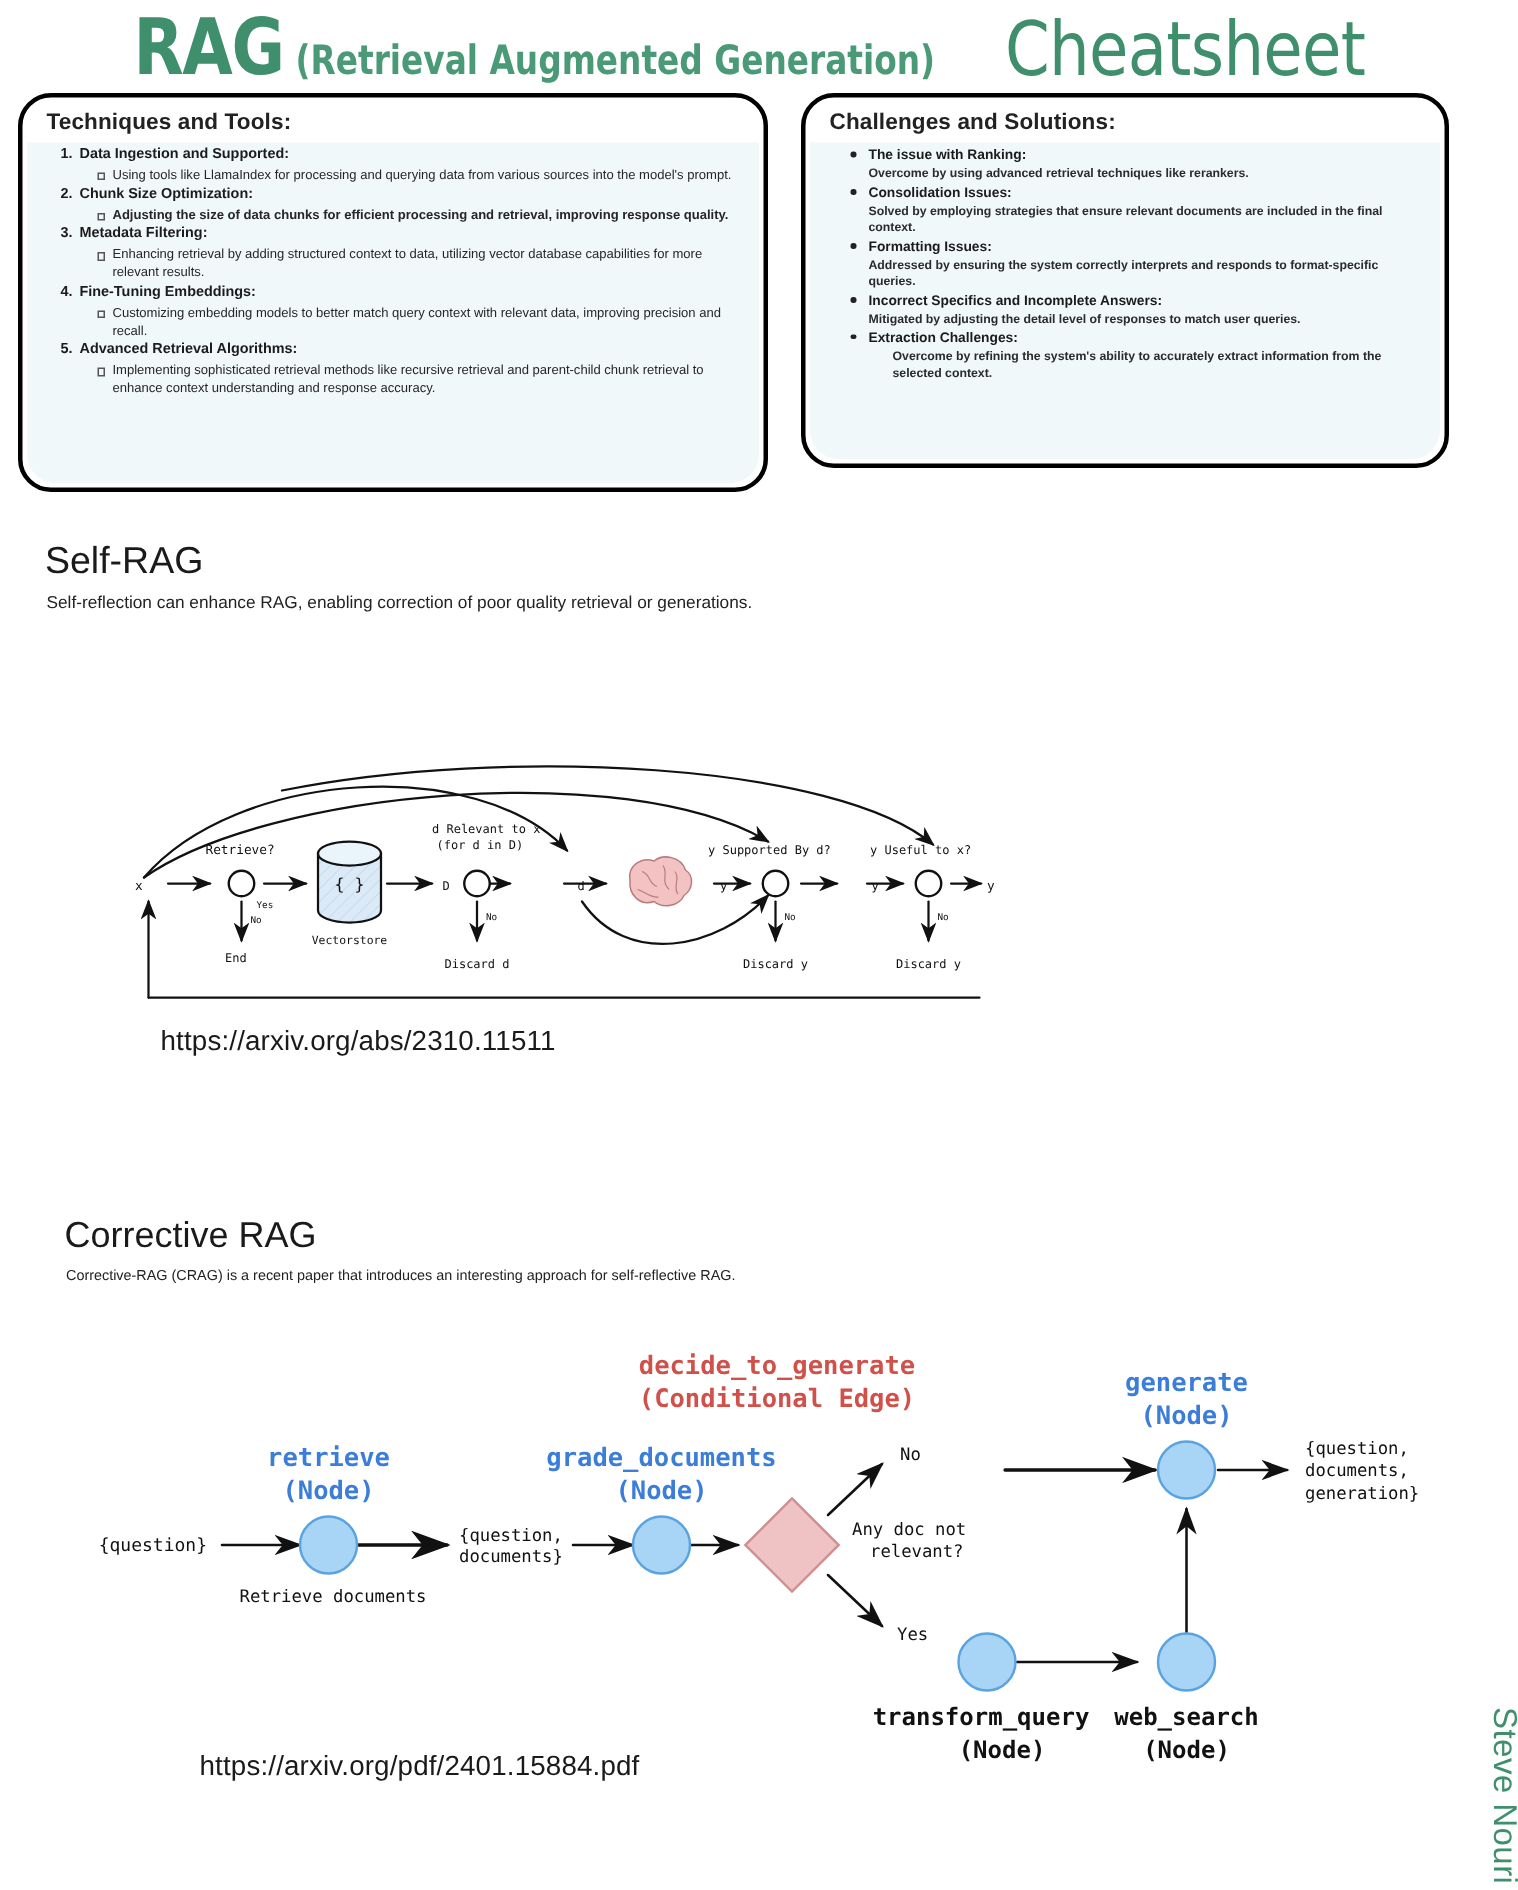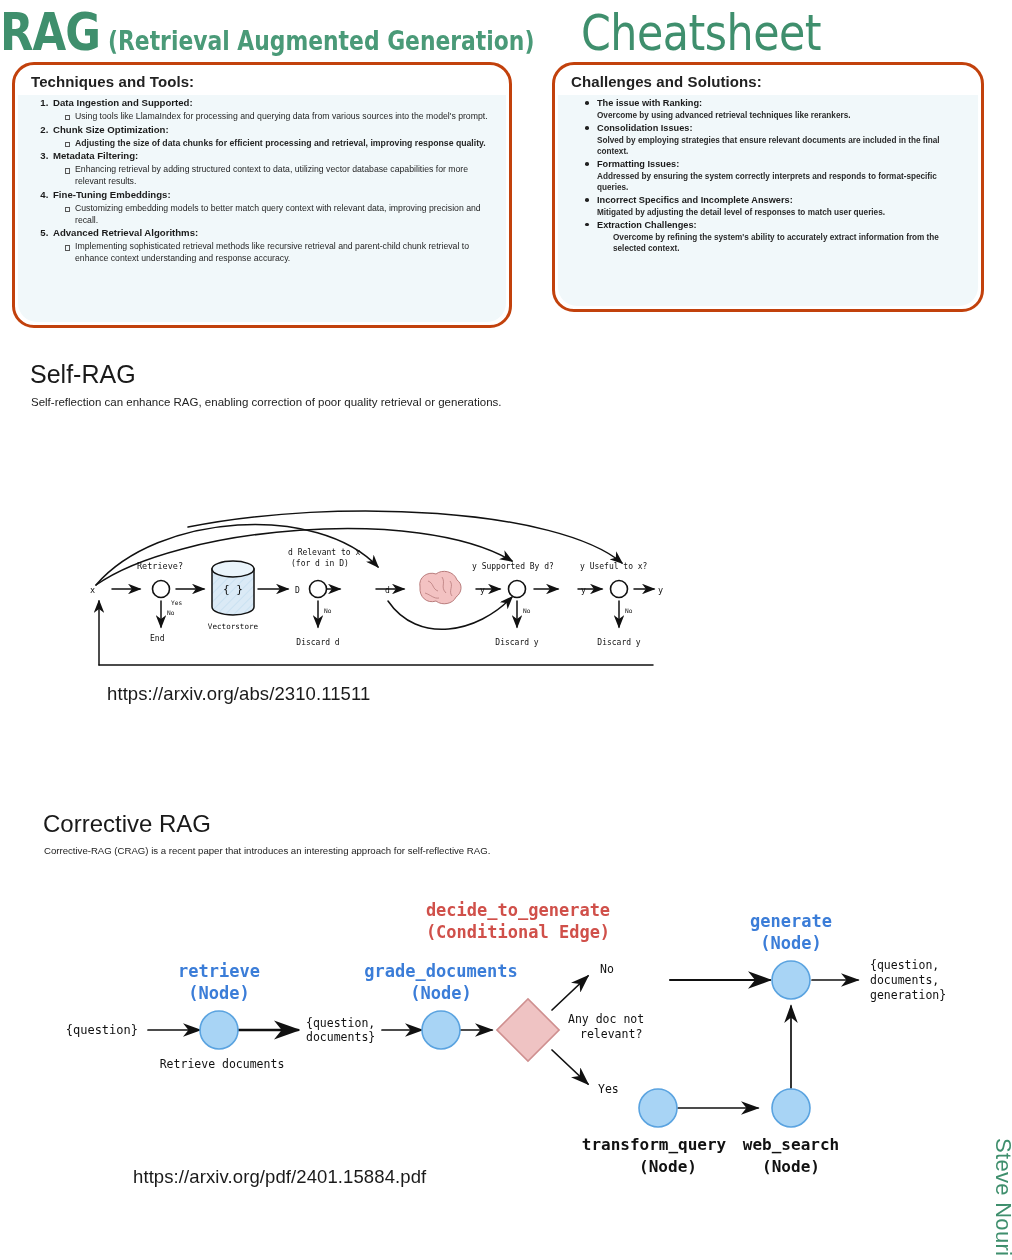--- a/index.html
+++ b/index.html
@@ -5,21 +5,21 @@
 <style>
   html,body{margin:0;padding:0;background:#ffffff;}
   body{
     width:1012px;height:1260px;position:relative;overflow:hidden;
     font-family:"Liberation Sans","DejaVu Sans",sans-serif;
     color:#222;
   }
   
   .title-bar{
     position:absolute;left:0;top:0;width:1012px;height:58px;
-    display:flex;align-items:flex-end;justify-content:flex-start;
+    display:flex;align-items:flex-end;justify-content:center;
     white-space:nowrap;
   }
   .t-main{
     font-family:"DejaVu Sans Condensed","Liberation Sans",sans-serif;
     font-size:52px;font-weight:700;color:#3f8f6d;
     letter-spacing:-1px;line-height:1;
     transform:scaleX(0.93);transform-origin:left bottom;
   }
   .t-sub{
     font-family:"DejaVu Sans Condensed","Liberation Sans",sans-serif;
@@ -30,37 +30,37 @@
   .t-main2{
     font-family:"DejaVu Sans Condensed","Liberation Sans",sans-serif;
     font-size:50px;font-weight:400;color:#3f8f6d;
     letter-spacing:-0.5px;line-height:1;
     transform:scaleX(0.95);transform-origin:left bottom;
   }
 
   
   .panel{
     position:absolute;
-    border:3px solid #c2410c;
+    border:3px solid #000000;
     border-radius:22px;
     background:#ffffff;
     box-sizing:border-box;
     overflow:hidden;
   }
   .panel-inner{
     position:absolute;left:3px;right:3px;top:30px;bottom:3px;
     background:#f1f8fa;border-radius:0 0 19px 19px;
   }
   .panel-content{position:relative;z-index:2;padding:8px 14px 10px 14px;}
   .panel-h{
     font-size:15px;font-weight:600;color:#222;margin:0 0 7px 2px;
     letter-spacing:0.1px;
   }
   #panel-left{left:12px;top:62px;width:500px;height:266px;}
-  #panel-right{left:552px;top:62px;width:432px;height:250px;}
+  #panel-right{left:534px;top:62px;width:432px;height:250px;}
 
   
   ol.num{margin:0;padding-left:22px;font-size:9.3px;line-height:1.34;}
   ol.num > li{margin-bottom:0px;font-weight:700;color:#1b1b1b;font-size:9.6px;padding-left:2px;}
   ol.num > li > .lead{font-weight:700;}
   ul.sub{list-style:none;margin:0 0 1px 0;padding-left:12px;}
   ul.sub > li{
     position:relative;font-weight:400;font-size:8.7px;line-height:1.36;
     color:#262626;padding-left:10px;margin-top:1px;
   }

